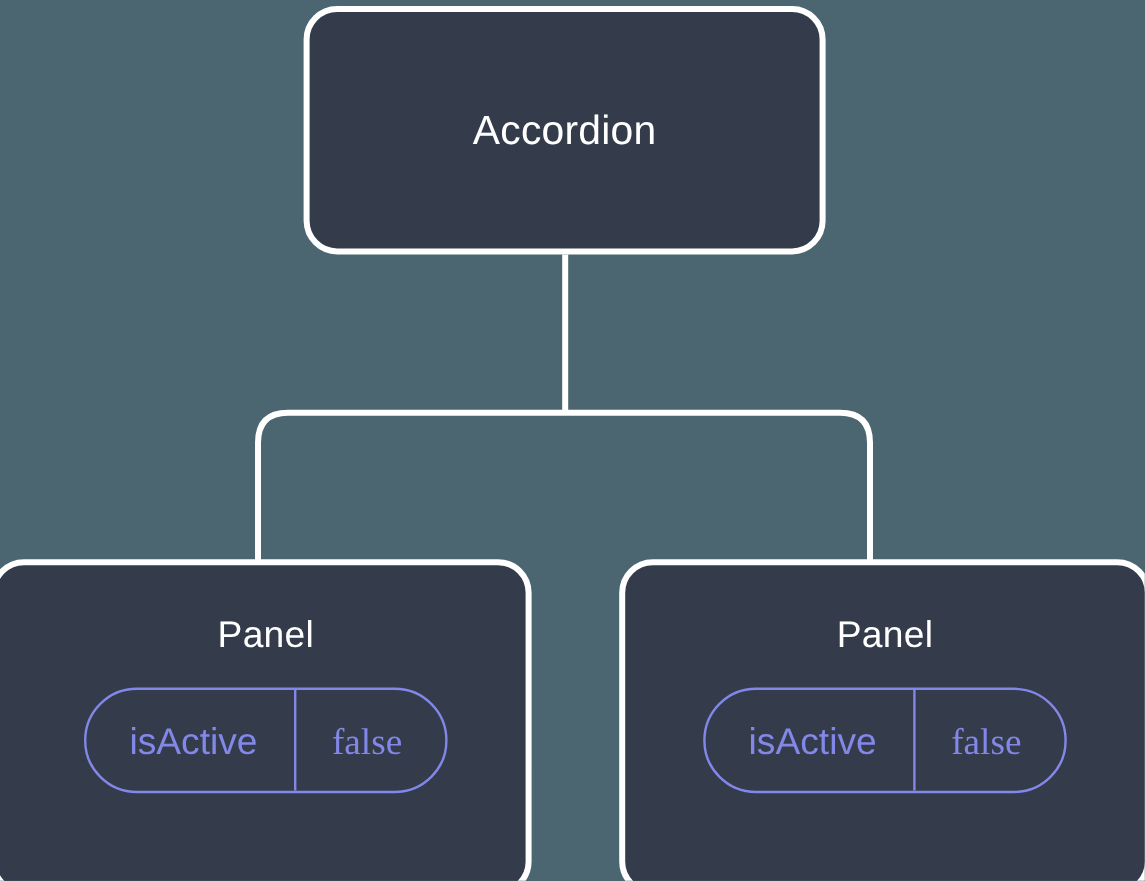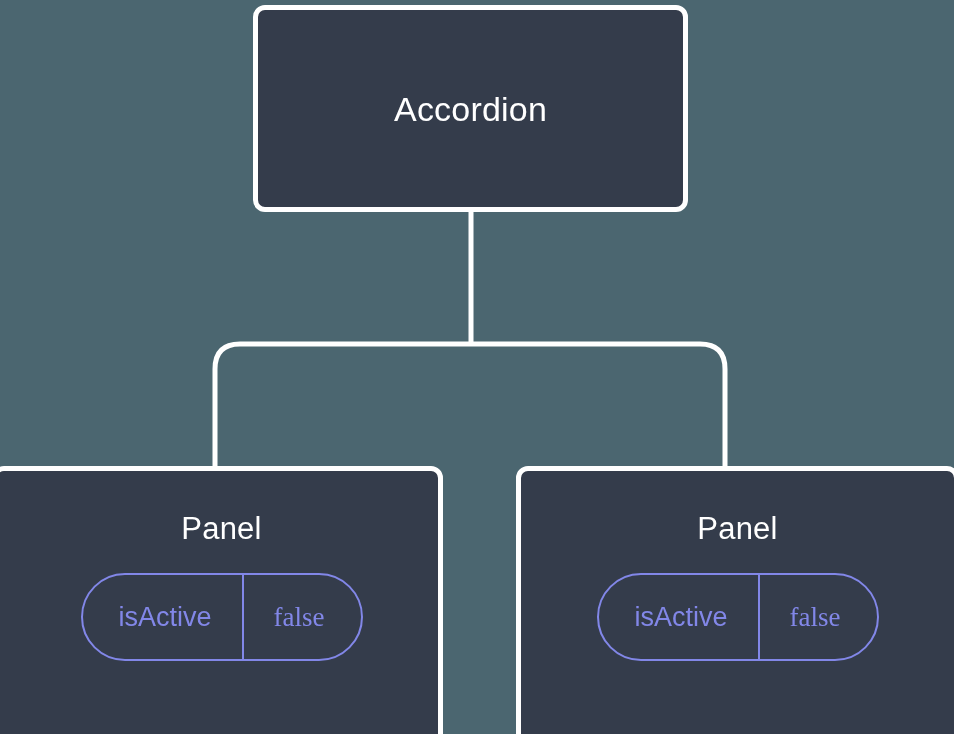--- a/index.html
+++ b/index.html
@@ -26,21 +26,21 @@
     width: 954px;
     height: 734px;
     pointer-events: none;
   }
   
   .node {
     position: absolute;
     box-sizing: border-box;
     background: #343c4b;
     border: 5px solid #ffffff;
-    border-radius: 12px;
+    border-radius: 28px;
     display: flex;
     flex-direction: column;
     align-items: center;
   }
   .node-root {
     left: 253px;
     top: 5px;
     width: 435px;
     height: 207px;
     justify-content: center;
@@ -81,21 +81,21 @@
     height: 88px;
     box-sizing: border-box;
     overflow: hidden;
   }
   .node-leaf-left .pill { margin-left: 8px; }
   .pill-cell {
     display: flex;
     align-items: center;
     justify-content: center;
     color: #8287e8;
-    font-size: 27px;
+    font-size: 31px;
     line-height: 1;
     white-space: nowrap;
     box-sizing: border-box;
   }
   .pill-key {
     padding: 0 30px 0 36px;
   }
   .pill-divider {
     width: 2px;
     background: #8287e8;

